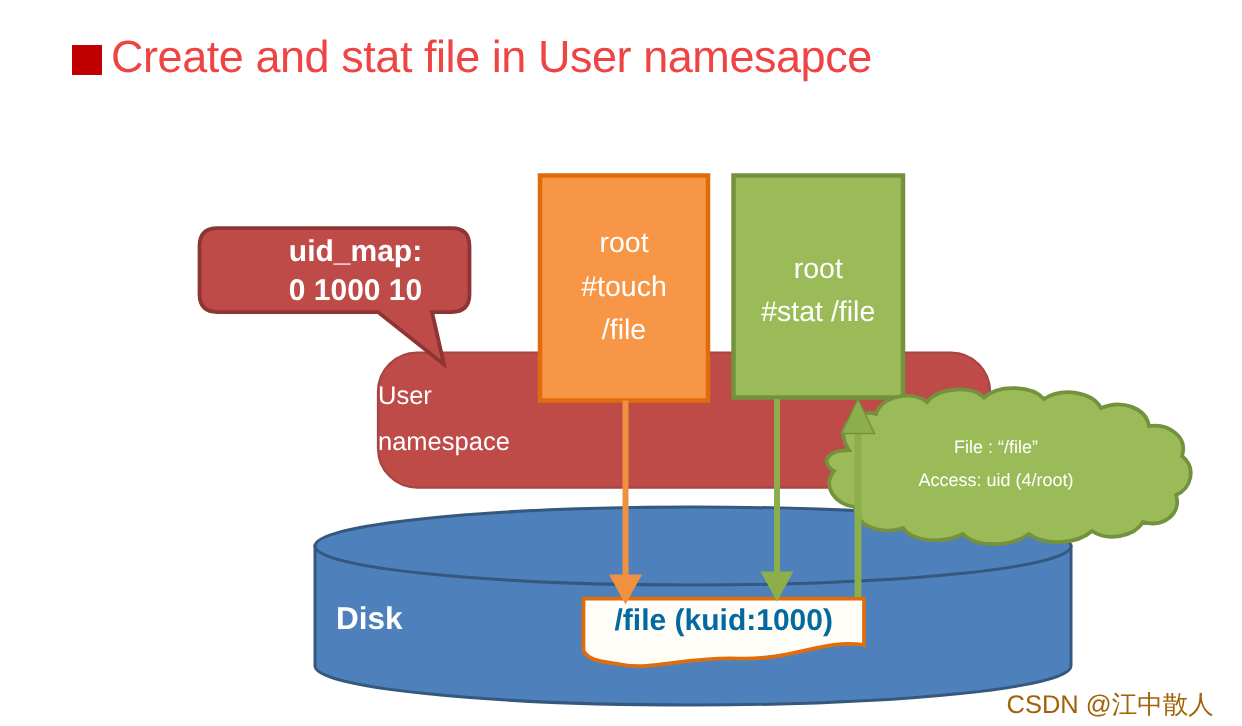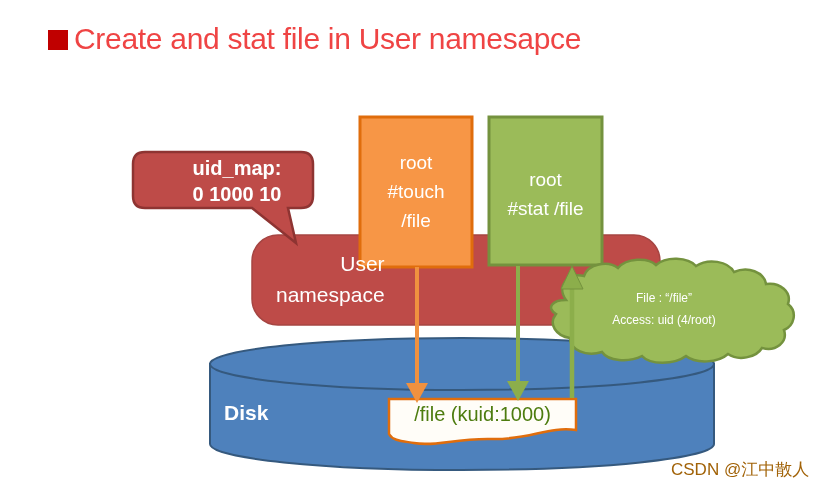--- a/index.html
+++ b/index.html
@@ -6,24 +6,24 @@
   body{font-family:"Liberation Sans",sans-serif;}
   .slide{position:relative;width:828px;height:484px;background:#ffffff;overflow:hidden;}
   .abs{position:absolute;}
   .svg-layer{position:absolute;left:0;top:0;width:828px;height:484px;}
   .title-bullet{left:48px;top:30px;width:20px;height:20px;background:#c00000;}
   .page-title{left:74px;top:22px;font-size:30px;color:#ef4444;white-space:nowrap;letter-spacing:-0.3px;}
   .wtxt{color:#ffffff;}
   .callout-text{left:133px;top:155px;width:208px;text-align:center;font-size:20px;font-weight:600;line-height:26px;}
   .touch-text{left:360px;top:148px;width:112px;text-align:center;font-size:19px;line-height:29px;}
   .stat-text{left:489px;top:165px;width:113px;text-align:center;font-size:19px;line-height:29px;}
-  .namespace-text{left:276px;top:248px;font-size:21px;line-height:31px;text-align:right;}
+  .namespace-text{left:252px;top:248px;font-size:17px;line-height:31px;}
   .cloud-text{left:554px;top:287px;width:220px;text-align:center;font-size:12px;line-height:22px;}
   .disk-label{left:224px;top:401px;font-size:21px;font-weight:600;}
-  .file-text{left:389px;top:403px;width:187px;text-align:center;font-size:20px;font-weight:400;color:#4d7c0f;}
+  .file-text{left:389px;top:403px;width:187px;text-align:center;font-size:20px;font-weight:700;color:#0369a1;}
   .watermark{left:671px;top:458px;font-size:17px;color:#a16207;white-space:nowrap;}
   .line{display:block;}
 </style>
 </head>
 <body>
 
 <div class="slide">
 
   <div class="abs title-bullet"></div>
   <div class="abs page-title">Create and stat file in User namesapce</div>

